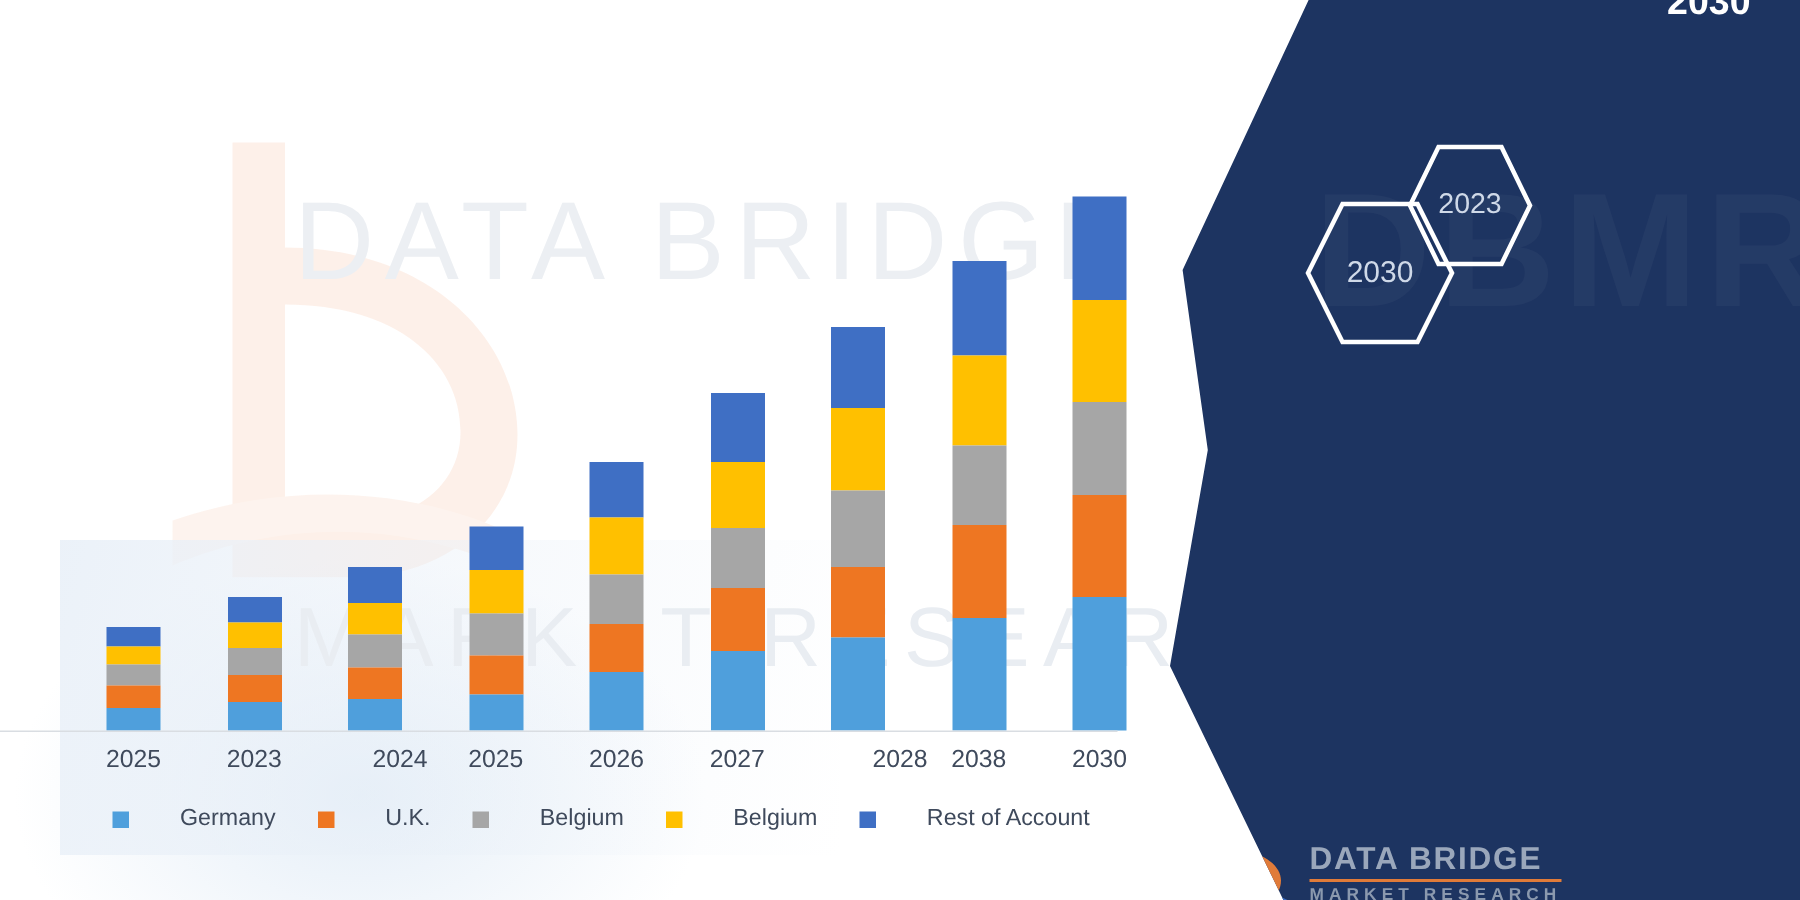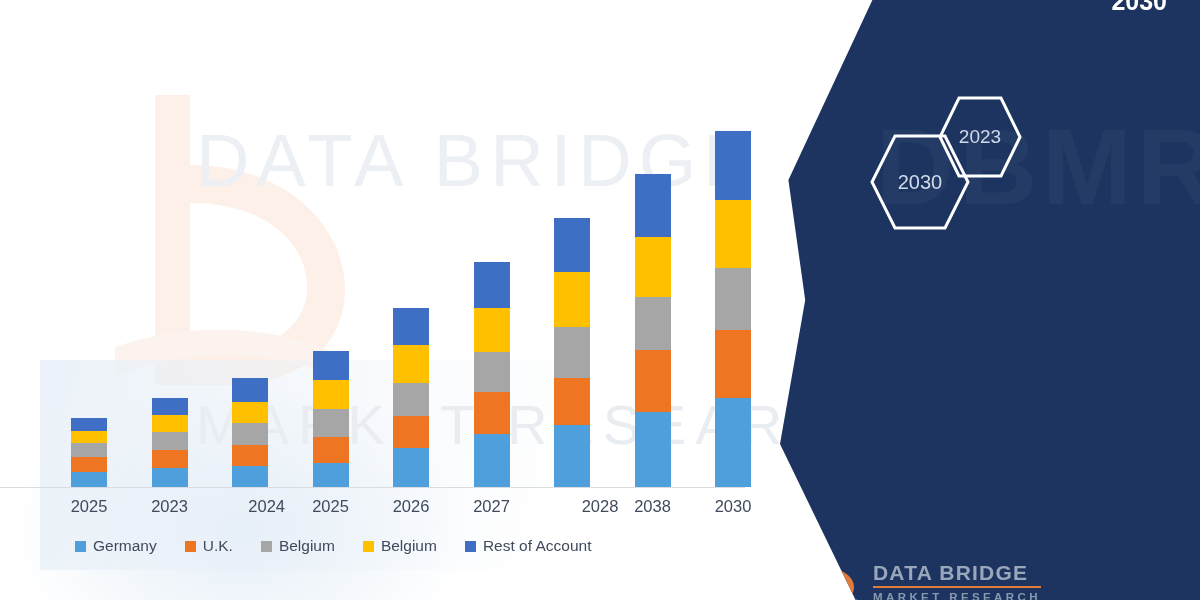--- a/index.html
+++ b/index.html
@@ -139,20 +139,21 @@
     display: flex;
     align-items: center;
     gap: 28px;
     z-index: 7;
   }
   .legend-item { display: flex; align-items: center; gap: 7px; }
   .legend-swatch { width: 11px; height: 11px; display: block; }
   .legend-label {
     font-size: 15.5px;
     color: #3f4a5c;
+    margin-left: 27px;
   }
 
   
   .right-panel {
     position: absolute;
     right: 0; top: 0;
     width: 420px; height: 600px;
     background: #1d3461;
     clip-path: polygon(22% 0%, 100% 0%, 100% 100%, 18% 100%, 0% 74%, 6% 50%, 2% 30%);
     overflow: hidden;

